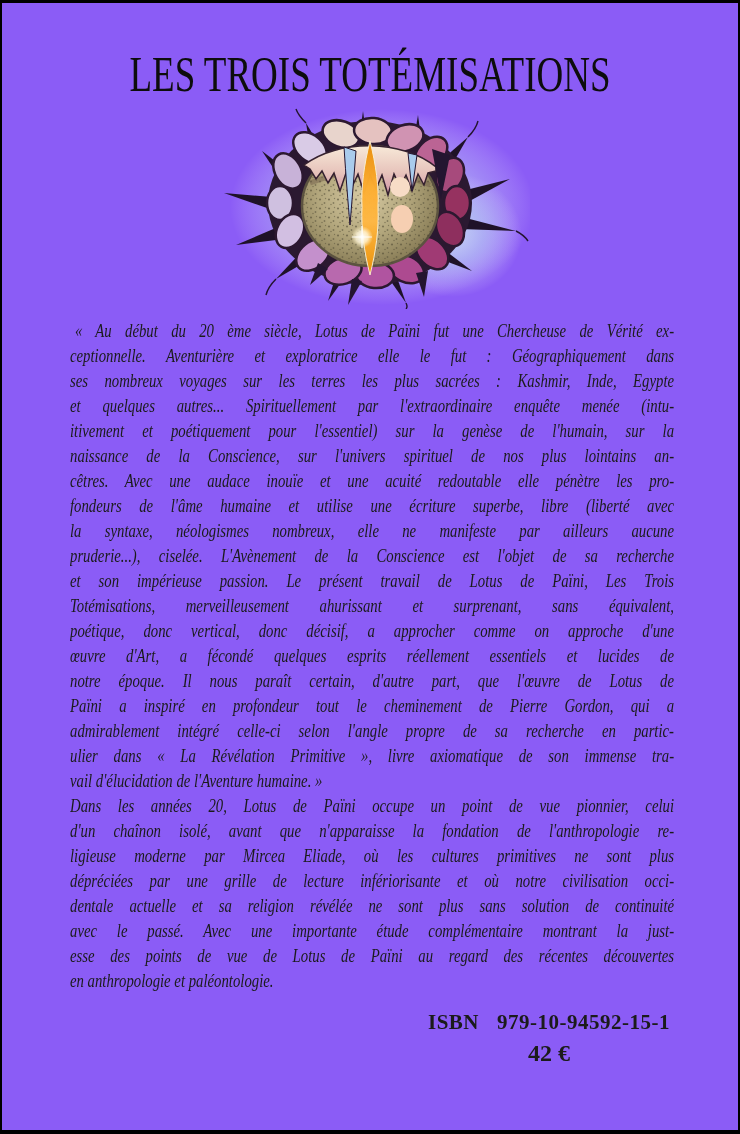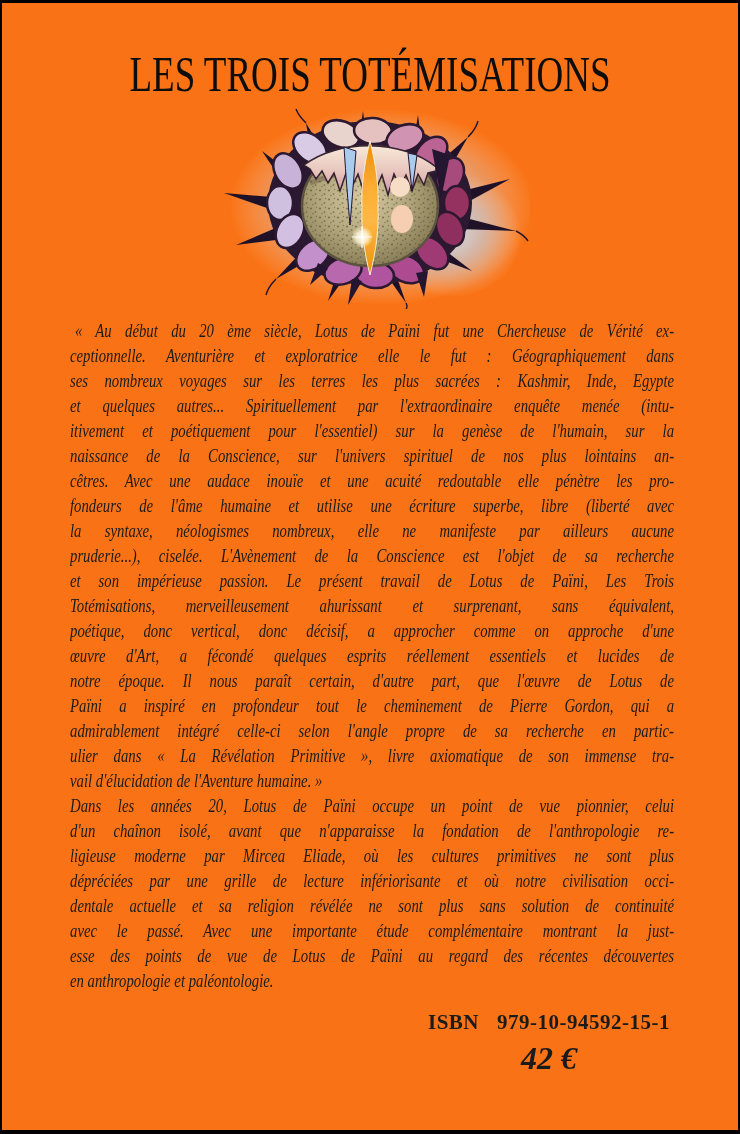--- a/index.html
+++ b/index.html
@@ -1,21 +1,21 @@
 <!DOCTYPE html>
 <html lang="fr"><head>
 <meta charset="utf-8">
 <style>
   html,body { margin:0; padding:0; background:#888; }
   .cover {
     position:relative;
     width:740px; height:1134px;
     box-sizing:border-box;
     margin:0 auto;
-    background:#f97316;
+    background:#8b5cf6;
     border-top:3px solid #000;
     border-bottom:4px solid #000;
     border-left:2px solid #000;
     border-right:2px solid #000;
     font-family:"Liberation Serif","DejaVu Serif",serif;
     color:#1b1b1b;
     overflow:hidden;
   }
   .title {
     margin:46px 0 0 0;
@@ -51,21 +51,21 @@
   }
   .line.pend { text-align-last:left; }
   .line.first { text-indent:6px; }
   .footer {
     margin:16px 68px 8px 0;
     text-align:right;
     padding-left:24px;
   }
   .isbn-box { display:inline-block; text-align:center; }
   .isbn-line { font-weight:bold; font-size:21px; letter-spacing:0.5px; white-space:pre; }
-  .price-line { font-weight:bold; font-size:32px; margin-top:5px;font-style:italic; }
+  .price-line { font-weight:bold; font-size:24px; margin-top:5px; }
 </style>
 </head>
 <body>
 
 <div class="cover">
 
   <h1 class="title">LES TROIS TOTÉMISATIONS</h1>
 
   <svg class="art" viewBox="0 0 320 202" xmlns="http://www.w3.org/2000/svg">
     <defs>

